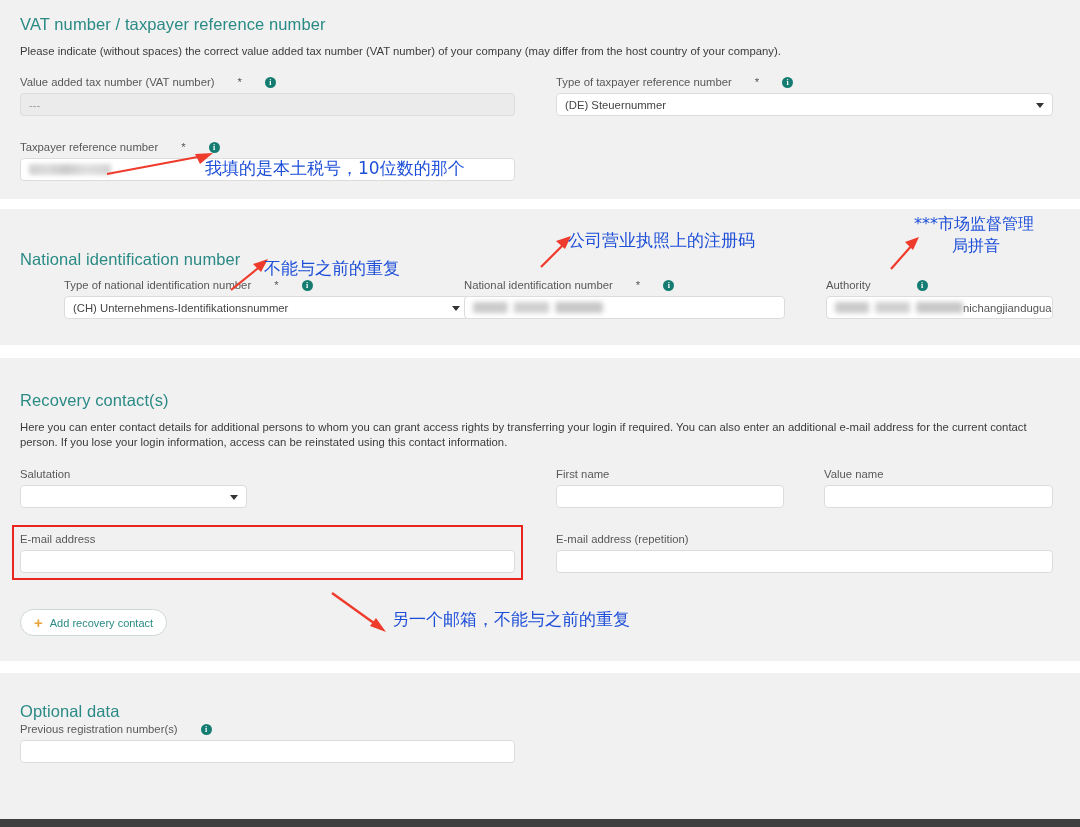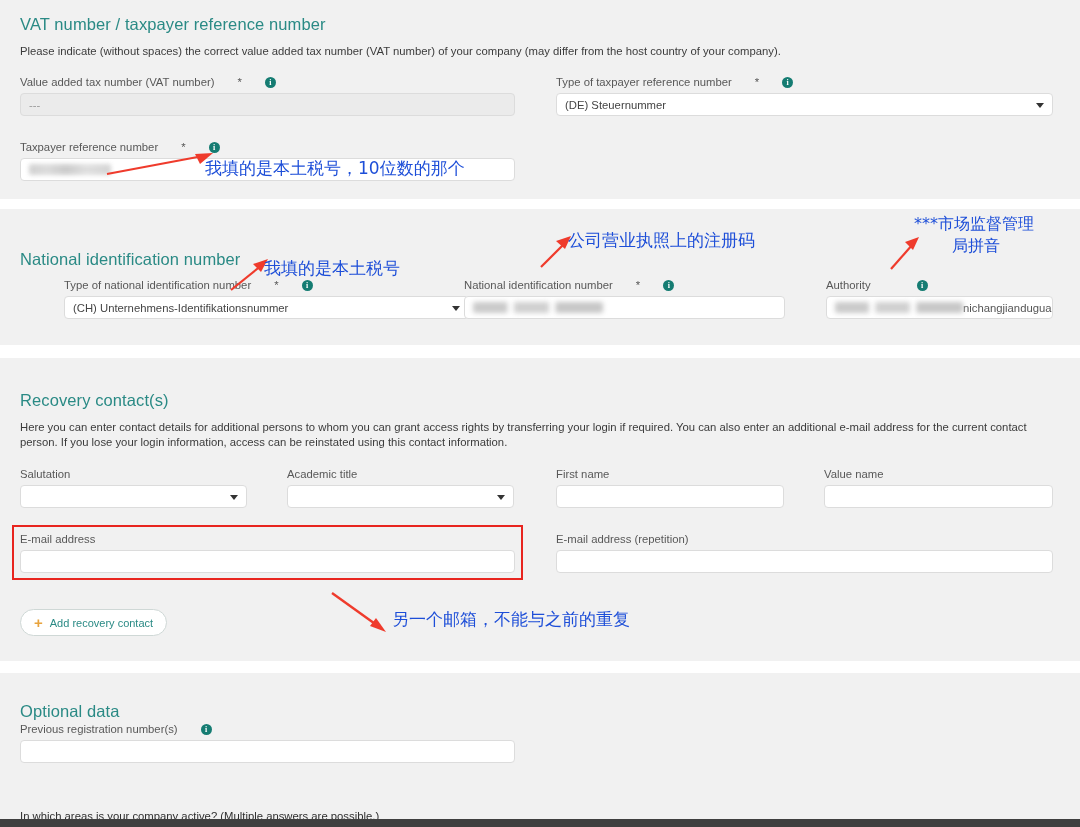--- a/index.html
+++ b/index.html
@@ -265,21 +265,21 @@
       <div class="inp" style="justify-content:flex-start; gap:0;">
         <span class="redact2" style="width:128px; flex:0 0 auto;"></span>
         <span class="auth-tail">nichangjianduguan</span>
       </div>
     </div>
 
     <svg class="arrow" style="left:228px; top:48px;" width="42" height="36">
       <line x1="3" y1="33" x2="34" y2="8" stroke="#ef3b2c" stroke-width="2.2"></line>
       <polygon points="40,2 25,7 33,15" fill="#ef3b2c"></polygon>
     </svg>
-    <div class="anno" style="left:264px; top:49px;">我填的是本土税号</div>
+    <div class="anno" style="left:264px; top:49px;">不能与之前的重复</div>
 
     <svg class="arrow" style="left:538px; top:25px;" width="34" height="36">
       <line x1="3" y1="33" x2="27" y2="9" stroke="#ef3b2c" stroke-width="2.2"></line>
       <polygon points="33,2 18,7 27,15" fill="#ef3b2c"></polygon>
     </svg>
     <div class="anno" style="left:568px; top:21px;text-align:center;">公司营业执照上的注册码</div>
 
     <svg class="arrow" style="left:888px; top:25px;" width="32" height="38">
       <line x1="3" y1="35" x2="25" y2="10" stroke="#ef3b2c" stroke-width="2.2"></line>
       <polygon points="31,3 17,8 25,16" fill="#ef3b2c"></polygon>
@@ -297,29 +297,20 @@
     <div class="field" style="left:20px; top:110px; width:227px;">
       <div class="flabel">
         <span>Salutation</span>
       </div>
       <div class="inp sel">
         <span></span>
         <span class="caret"></span>
       </div>
     </div>
 
-    <div class="field" style="left:287px; top:110px; width:227px;">
-      <div class="flabel">
-        <span>Academic title</span>
-      </div>
-      <div class="inp sel">
-        <span></span>
-        <span class="caret"></span>
-      </div>
-    </div>
 
     <div class="field" style="left:556px; top:110px; width:228px;">
       <div class="flabel">
         <span>First name</span>
       </div>
       <div class="inp">
         <span></span>
       </div>
     </div>
 
@@ -371,18 +362,17 @@
     <div class="field" style="left:20px; top:50px; width:495px;">
       <div class="flabel">
         <span>Previous registration number(s)</span>
         <span class="info-icon">i</span>
       </div>
       <div class="inp">
         <span></span>
       </div>
     </div>
 
-    <div class="bottom-q" style="left:20px; top:137px;">In which areas is your company active? (Multiple answers are possible.)</div>
   </div>
 
   <div class="bottom-bar" style="top:819px;"></div>
 
 </div>
 
 </body></html>

